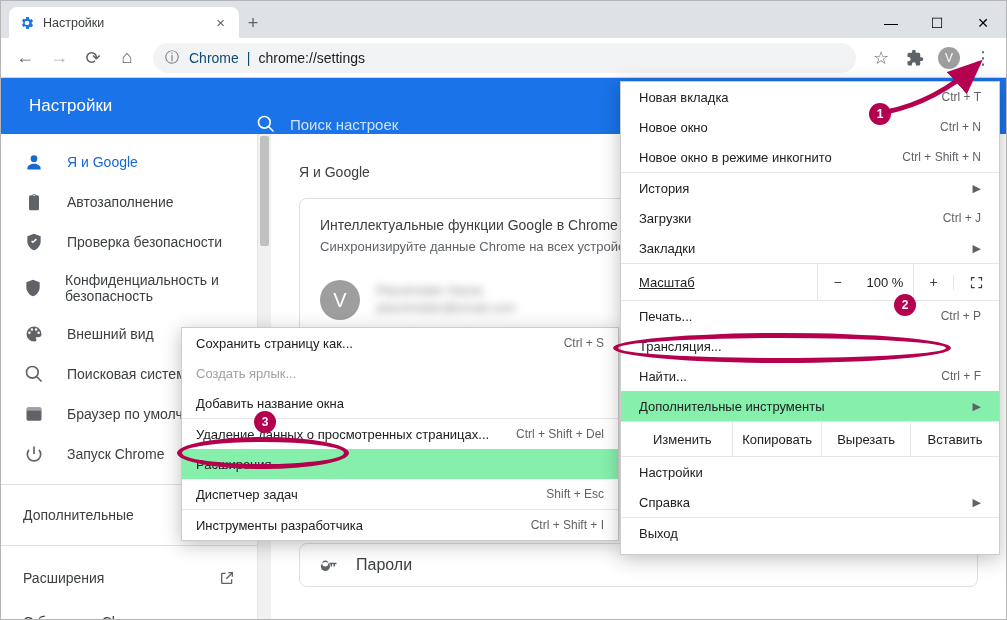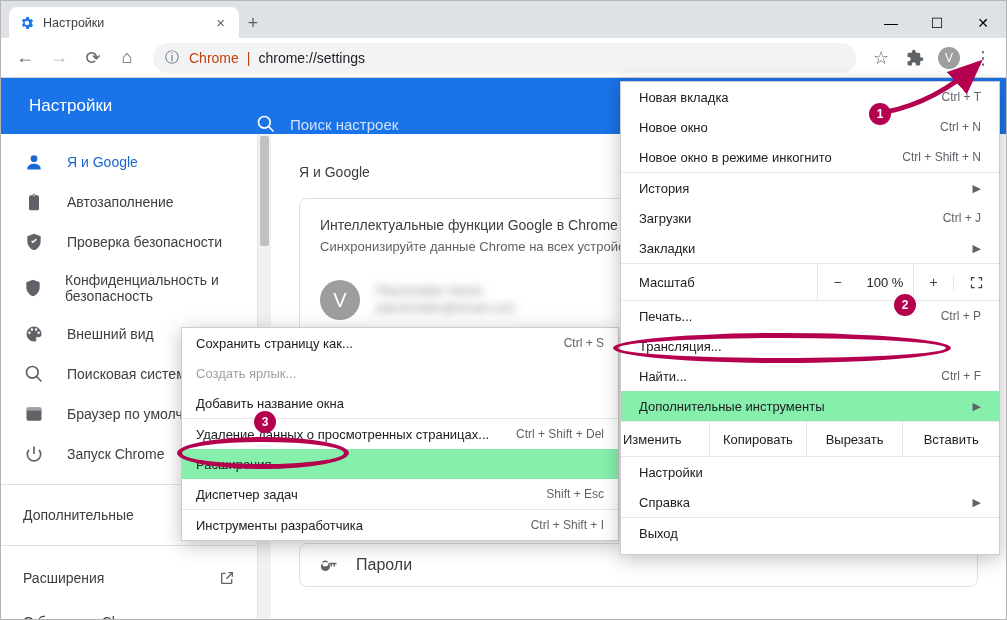--- a/index.html
+++ b/index.html
@@ -12,21 +12,21 @@
   .tab .close { margin-left: auto; font-size: 15px; color:#5f6368; }
   .newtab { width:28px; text-align:center; font-size:18px; color:#5f6368; padding-bottom:4px; }
   .win-controls { margin-left:auto; display:flex; }
   .win-controls div { width:46px; height:30px; display:flex; align-items:center; justify-content:center; font-size:14px; color:#000; }
 
   .toolbar { height:40px; display:flex; align-items:center; padding:0 8px; border-bottom:1px solid #d3d3d3; gap:2px; }
   .toolbar .navbtn { width:32px; height:32px; display:flex; align-items:center; justify-content:center; color:#5f6368; font-size:18px; }
   .toolbar .disabled { color:#b7b7b7; }
   .omnibox { flex:1; display:flex; align-items:center; height:30px; border-radius:15px; background:#f1f3f4; padding:0 12px; font-size:14px; color:#202124; margin:0 8px; }
   .omnibox .lock { margin-right:10px; color:#5f6368; }
-  .omnibox .gray { color:#c2410c; }
+  .omnibox .gray { color:#0c4a6e; }
   .rt-icons { display:flex; align-items:center; gap:4px; }
   .rt-icons .ic { width:30px; height:30px; display:flex; align-items:center; justify-content:center; color:#5f6368; font-size:18px; }
   .avatar-sm { width:22px; height:22px; border-radius:50%; background:#9e9e9e; color:#fff; font-size:12px; display:flex; align-items:center; justify-content:center; }
 
   
   .page { position:absolute; top:77px; left:0; right:0; bottom:0; display:flex; flex-direction:column; }
   .blue-header { height:58px; background:#1a73e8; color:#fff; display:flex; align-items:center; }
   .blue-header .title { font-size:17px; padding-left:28px; width:255px; }
   .search-wrap { flex:1; display:flex; align-items:center; max-width:680px;margin-top:36px; }
   .search-icon { color:#fff; font-size:20px; margin-right:14px; }
@@ -56,28 +56,28 @@
   .blur { filter: blur(4px); color:#888; font-size:13px; line-height:1.3; }
 
   
   .menu { position:absolute; top:80px; right:6px; width:380px; background:#fff; border:1px solid #ccc; box-shadow:0 4px 18px rgba(0,0,0,.25); font-size:13px; color:#202124; z-index:10; }
   .mi { display:flex; align-items:center; justify-content:space-between; height:30px; padding:8px 18px; cursor:pointer; position:relative; }
   .mi.hover { background:#86efac; }
   .mi .sc { color:#5f6368; font-size:12px; }
   .mi .arrow { color:#5f6368; font-size:11px; }
   .msep { height:1px; background:#e6e6e6; }
   .zoom-row { display:flex; align-items:center; height:36px; padding-left:18px; }
-  .zoom-row .lab { flex:1; }
+  .zoom-row .lab { flex:1;text-decoration:underline; }
   .zoom-row .ctrl { display:flex; align-items:center; gap:0; }
   .zoom-row .zb { width:40px; height:36px; display:flex; align-items:center; justify-content:center; border-left:1px solid #e6e6e6; font-size:14px; color:#3c4043; }
   .zoom-row .zv { width:56px; text-align:center; font-size:13px; }
   .zoom-row .zf { width:46px; border-left:1px solid #e6e6e6; display:flex; align-items:center; justify-content:center; }
   .edit-row { display:flex; height:34px; }
   .edit-row .cell { flex:1; display:flex; align-items:center; justify-content:center; border-right:1px solid #e6e6e6; font-size:13px; }
-  .edit-row .cell:first-child { justify-content:flex-start; padding-left:2px; border-right:1px solid #e6e6e6; flex:0.9; }
+  .edit-row .cell:first-child { justify-content:flex-start; padding-left:32px; border-right:1px solid #e6e6e6; flex:0.9; }
   .edit-row .cell:last-child { border-right:none;text-align:right; }
 
   
   .submenu { position:absolute; top:326px; left:180px; width:438px; background:#fff; border:1px solid #ccc; box-shadow:0 4px 18px rgba(0,0,0,.25); font-size:13px; color:#202124; z-index:9; }
   .submenu .mi { padding:0 14px; }
   .submenu .dis { color:#a0a0a0; }
 
   
   .badge { position:absolute; width:22px; height:22px; border-radius:50%; background:#b4004e; color:#fff; font-size:12px; font-weight:bold; display:flex; align-items:center; justify-content:center; z-index:20; }
   .ring { position:absolute; border:5px solid #b4004e; border-radius:50%; z-index:19; }

